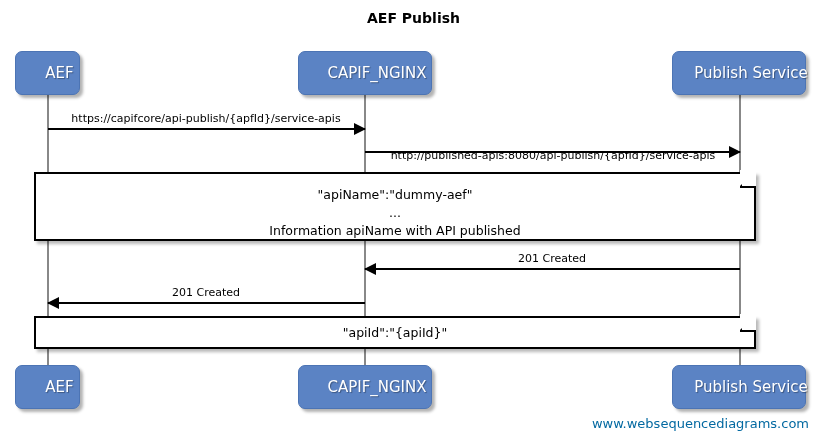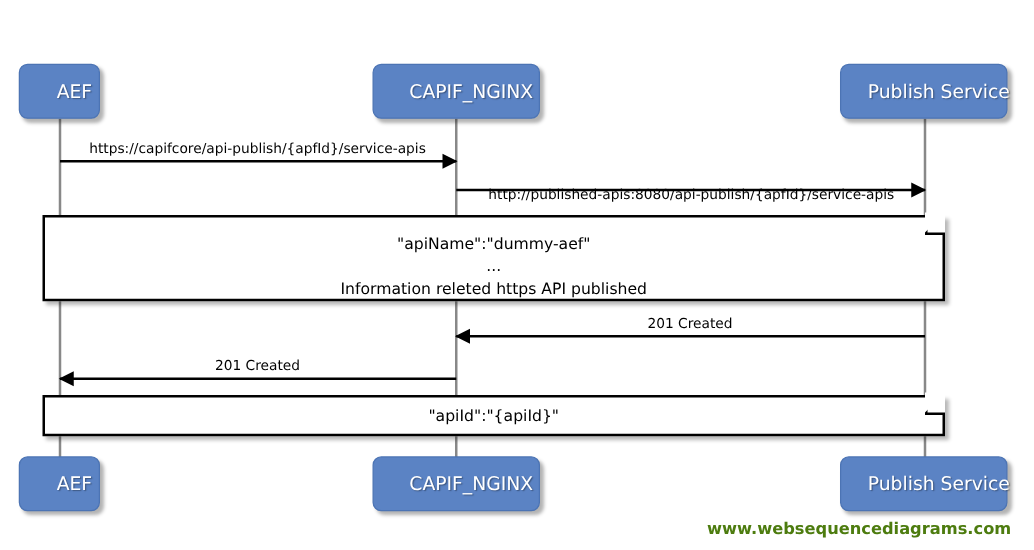--- a/index.html
+++ b/index.html
@@ -132,30 +132,30 @@
     height: 100%;
     font-size: 12.5px;
     color: #000000;
   }
   
   .footer {
     position: absolute;
     right: 18px;
     bottom: 9px;
     font-size: 13px;
-    color: #4d7c0f;
+    color: #0369a1;
     white-space: nowrap;
-    font-weight: bold;
   }
 </style>
 </head>
 <body>
 
 <div id="diagram">
 
+  <div class="title">AEF Publish</div>
 
   <div class="lifeline" style="left:47px;"></div>
   <div class="lifeline" style="left:364px;"></div>
   <div class="lifeline" style="left:739px;"></div>
 
   <div class="actor" style="left:15px; top:51px; width:65px;">
     <span>AEF</span>
   </div>
   <div class="actor" style="left:298px; top:51px; width:134px;">
     <span>CAPIF_NGINX</span>
@@ -172,21 +172,21 @@
   <div class="arrow-label" style="left:553px; top:149px;">http://published-apis:8080/api-publish/{apfId}/service-apis</div>
   <div class="arrow right" style="left:365px; top:151px; width:375px;">
     <span class="head"></span>
   </div>
 
   <div class="note" style="left:34px; top:172px; width:722px; height:69px;">
     <span class="fold"></span>
     <div class="note-body" style="top:12px;">
       <span class="nline">"apiName":"dummy-aef"</span>
       <span class="nline">...</span>
-      <span class="nline">Information releted https API published</span>
+      <span class="nline">Information apiName with API published</span>
     </div>
   </div>
 
   <div class="arrow-label" style="left:552px; top:252px;">201 Created</div>
   <div class="arrow left" style="left:365px; top:268px; width:375px;">
     <span class="head"></span>
   </div>
 
   <div class="arrow-label" style="left:206px; top:286px;">201 Created</div>
   <div class="arrow left" style="left:48px; top:302px; width:317px;">

